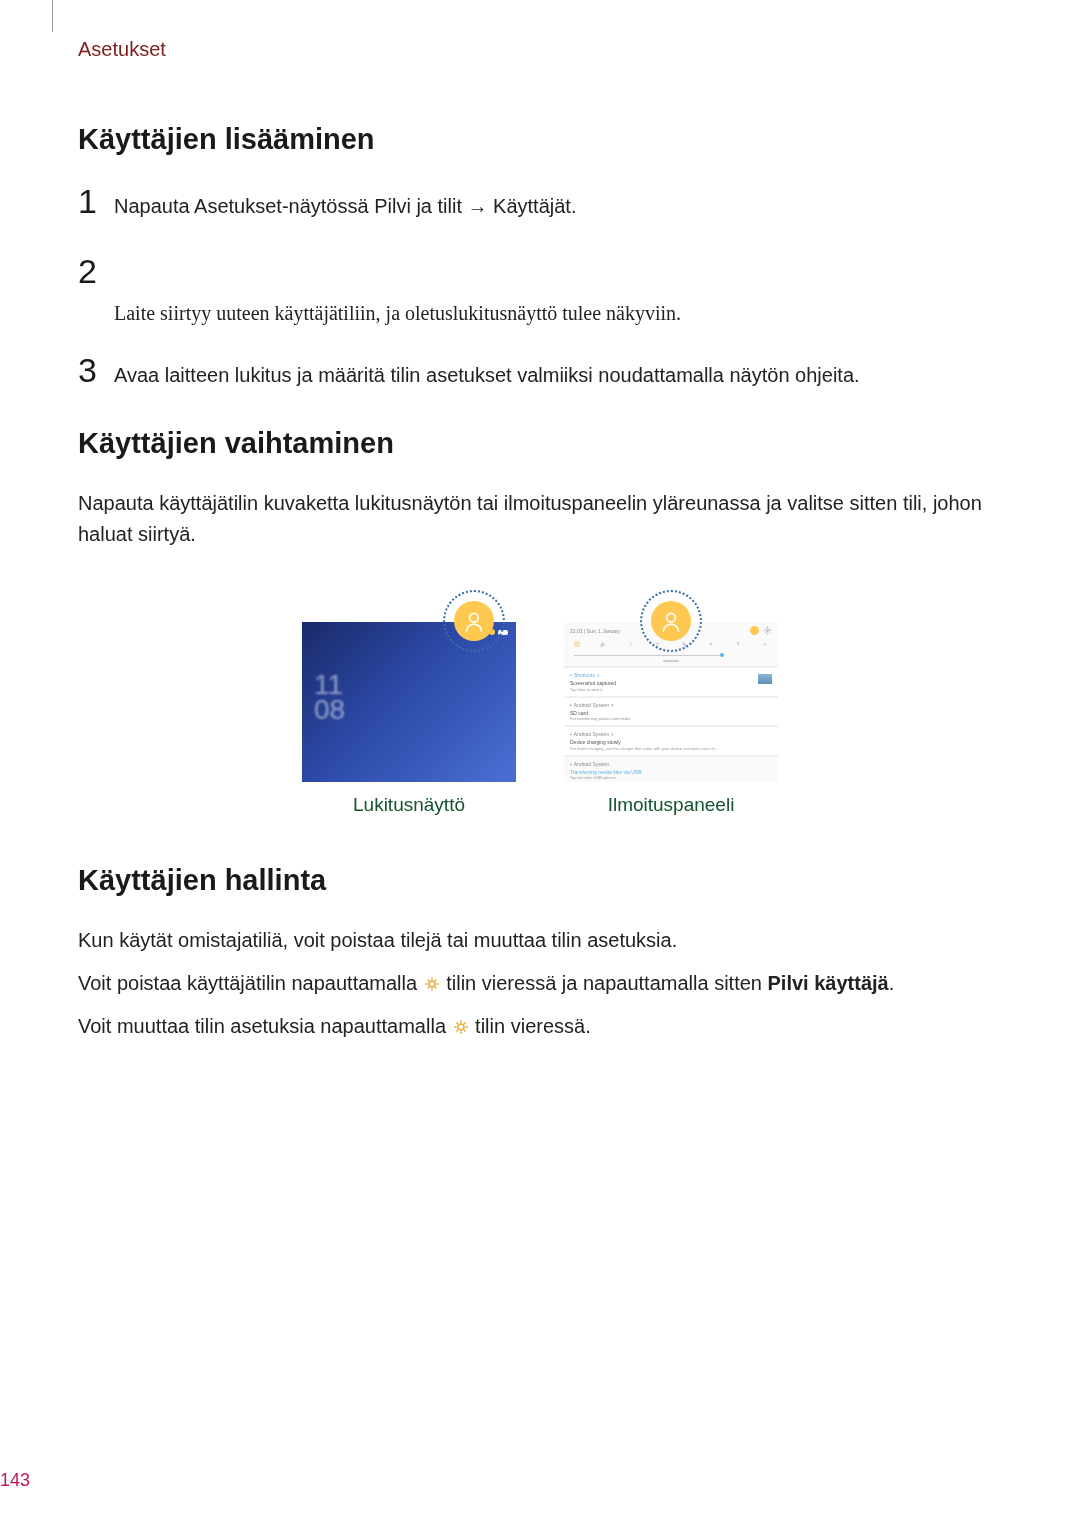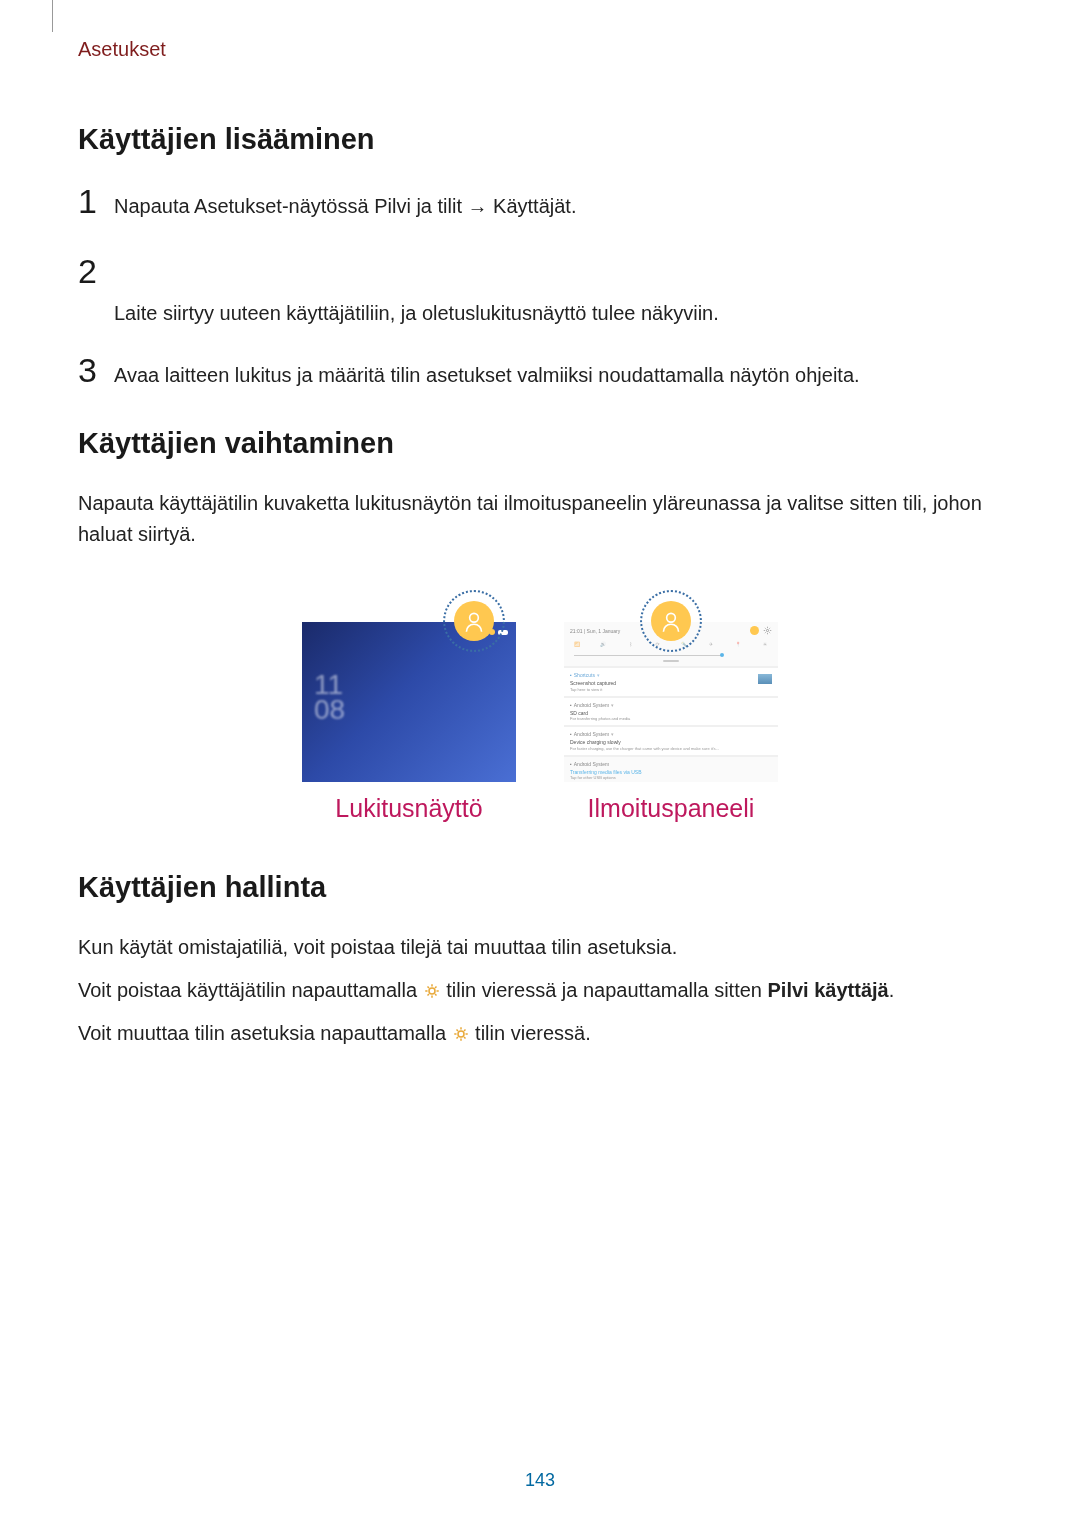--- a/index.html
+++ b/index.html
@@ -53,20 +53,21 @@
     color: #222;
     padding-top: 6px;
   }
   .step-text .b { font-weight: 400; }
   .step-sub {
     font-size: 20px;
     color: #222;
     line-height: 1.55;
     margin-left: 36px;
     margin-bottom: 24px;
+    font-family: Liberation Serif, serif;
   }
   .body-para {
     font-size: 20px;
     color: #222;
     line-height: 1.55;
     margin-bottom: 12px;
   }
   .body-para .b { font-weight: 700; }
   .gear-icon-inline {
     display: inline-block;
@@ -172,32 +173,31 @@
   .avatar-circle {
     position: absolute;
     width: 40px; height: 40px;
     border-radius: 50%;
     background: #ffc850;
     top: 11px; left: 11px;
     display: flex; align-items: center; justify-content: center;
   }
   .person-svg { width: 26px; height: 26px; }
   .caption {
-    font-size: 25px;
-    color: #be185d;
+    font-size: 19px;
+    color: #14532d;
     text-align: center;
     margin-top: 12px;
   }
   .page-number {
     position: absolute;
     bottom: 36px;
     left: 0; right: 0;
-    text-align: center;
     font-size: 18px;
-    color: #0369a1;
+    color: #be185d;
   }
 </style>
 </head>
 <body>
 
 <div class="vertical-divider"></div>
 
 <div class="page-wrapper">
 
   <div class="breadcrumb">Asetukset</div>

